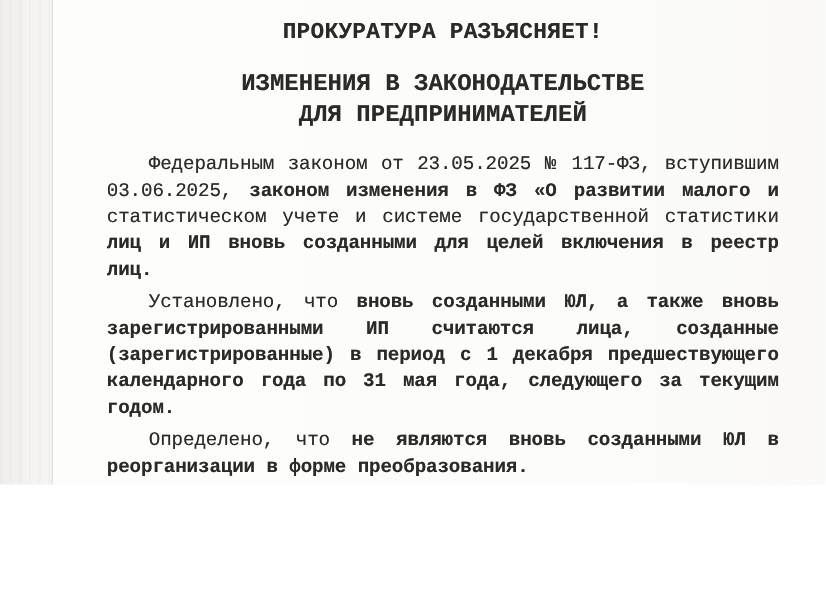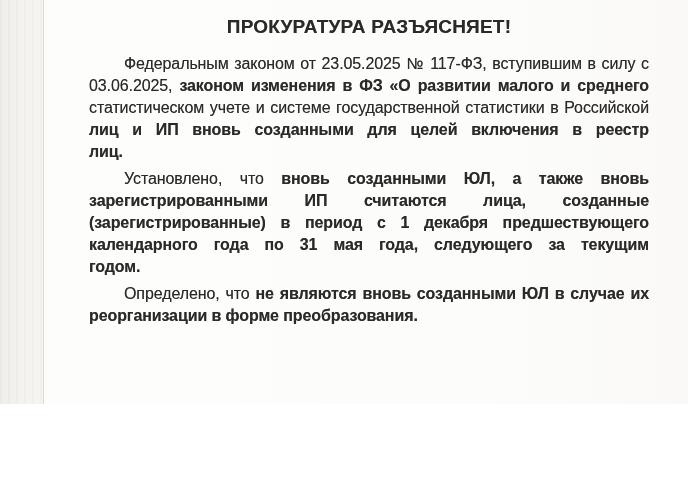--- a/index.html
+++ b/index.html
@@ -6,21 +6,21 @@
     margin: 0;
     padding: 0;
     background: #ffffff;
   }
   .page {
     position: relative;
     width: 688px;
     height: 404px;
     overflow: hidden;
     background: var(--paper, #fcfcfa);
-    font-family: Liberation Sans, sans-serif;
+    font-family: Liberation Mono, monospace;
   }
   
   .scan-strip {
     position: absolute;
     left: 0; top: 0;
     width: 43px; height: 100%;
     background:
       repeating-linear-gradient(90deg,
         rgba(120,115,105,0.035) 0px, rgba(120,115,105,0.035) 2px,
         rgba(255,255,255,0) 2px, rgba(255,255,255,0) 8px),
@@ -84,20 +84,24 @@
 <body>
 
 <div class="page">
   <div class="paper-shade"></div>
   <div class="scan-strip"></div>
   <div class="scan-edge-line"></div>
 
   <div class="content">
     <div class="kicker">ПРОКУРАТУРА РАЗЪЯСНЯЕТ!</div>
 
+    <div class="title">
+      <div>ИЗМЕНЕНИЯ В ЗАКОНОДАТЕЛЬСТВЕ</div>
+      <div>ДЛЯ ПРЕДПРИНИМАТЕЛЕЙ</div>
+    </div>
 
     <div class="body">
         <div class="paragraph">
           <div class="line indent"><span>Федеральным законом от 23.05.2025 № 117-ФЗ, вступившим в силу с</span></div>
           <div class="line"><span>03.06.2025, </span><b>законом изменения в ФЗ «О развитии малого и среднего</b></div>
           <div class="line"><span>статистическом учете и системе государственной статистики в Российской</span></div>
           <div class="line"><b>лиц и ИП вновь созданными для целей включения в реестр названных</b></div>
           <div class="line last"><b>лиц.</b></div>
         </div>
         <div class="paragraph">

